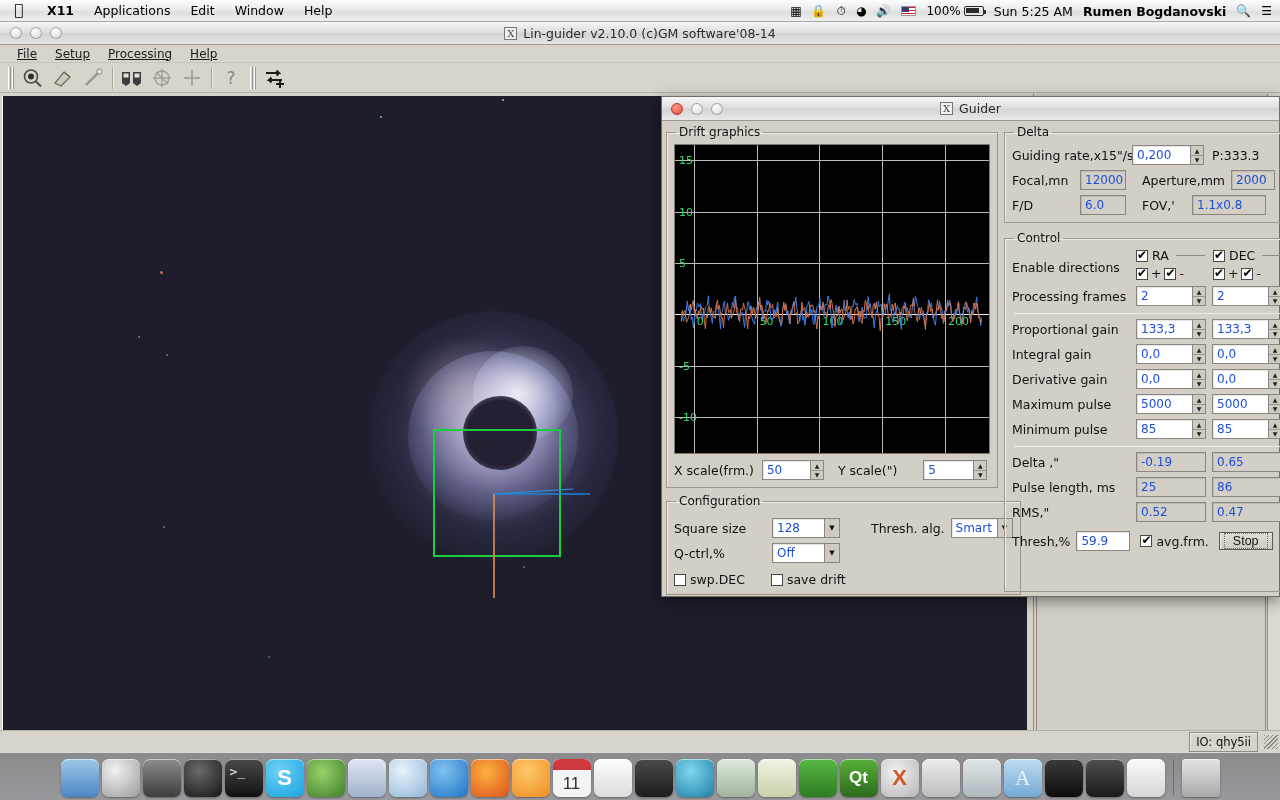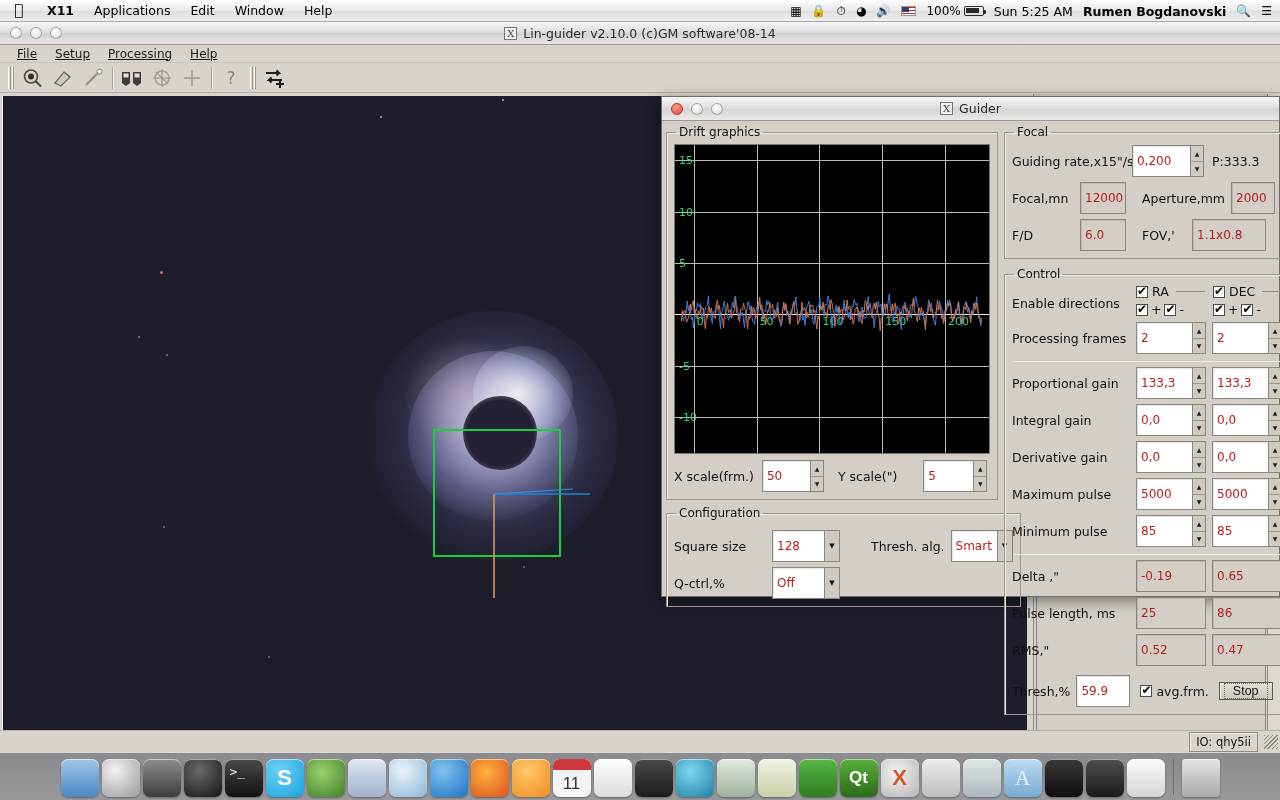--- a/index.html
+++ b/index.html
@@ -160,22 +160,22 @@
   .plotbox { background:#000; border:1px solid #7d7972; position:relative; }
   .plotbox .glabel { position:absolute; color:#2fdc6e; font-size:11px; font-family:"DejaVu Sans",sans-serif; }
   .gridline-v { position:absolute; top:0; bottom:0; width:1px; background:#b9b9b9; }
   .gridline-h { position:absolute; left:0; right:0; height:1px; background:#b9b9b9; }
   .zeroline { position:absolute; left:0; right:0; height:1px; background:#f2f2f2; }
 
   .row { display:flex; align-items:center; gap:6px; margin-top:5px; }
   .lbl { font-size:12.5px; color:#111; white-space:nowrap; }
 
   .fld {
-    background:#fff; border:1px solid #8a8680; font-size:12px; color:#b91c1c;
-    padding:1px 4px; line-height:16px; height:32px; display:flex; align-items:center;
+    background:#fff; border:1px solid #8a8680; font-size:12px; color:#1d4ed8;
+    padding:1px 4px; line-height:16px; height:20px; display:flex; align-items:center;
     box-shadow: inset 1px 1px 0 rgba(0,0,0,.10);
   }
   .fld.ro { background:#d3cfc7; }
   .spin { display:flex; align-items:stretch; }
   .spin .fld { border-right:none; flex:1; }
   .spinbtns { width:14px; border:1px solid #8a8680; background:#cfcbc3; display:flex; flex-direction:column; }
   .spinbtns div { flex:1; display:flex; align-items:center; justify-content:center; font-size:6px; color:#222; }
   .spinbtns div:first-child { border-bottom:1px solid #9b978f; }
 
   .combo { display:flex; align-items:stretch; }
@@ -461,27 +461,37 @@
           </div>
 
           <div class="row">
             <span class="lbl" style="width:92px">Q-ctrl,%</span>
             <div class="combo" style="width:68px">
               <div class="fld">Off</div>
               <div class="combobtn">▼</div>
             </div>
           </div>
 
+          <div class="row" style="gap:26px;margin-top:9px;">
+            <label class="chk">
+              <span class="box" id="chk-swp"></span>
+              <span>swp.DEC</span>
+            </label>
+            <label class="chk">
+              <span class="box" id="chk-save"></span>
+              <span>save drift</span>
+            </label>
+          </div>
         </fieldset>
       </div>
 
       <div class="col-right">
 
         <fieldset class="gb">
-          <legend>Focal</legend>
+          <legend>Delta</legend>
 
           <div class="row" style="margin-top:1px;gap:0">
             <span class="lbl" style="overflow:hidden;white-space:nowrap;width:120px">Guiding rate,x15"/se</span>
             <div class="spin" style="width:72px">
               <div class="fld">0,200</div>
               <div class="spinbtns">
                 <div>▲</div>
                 <div>▼</div>
               </div>
             </div>

